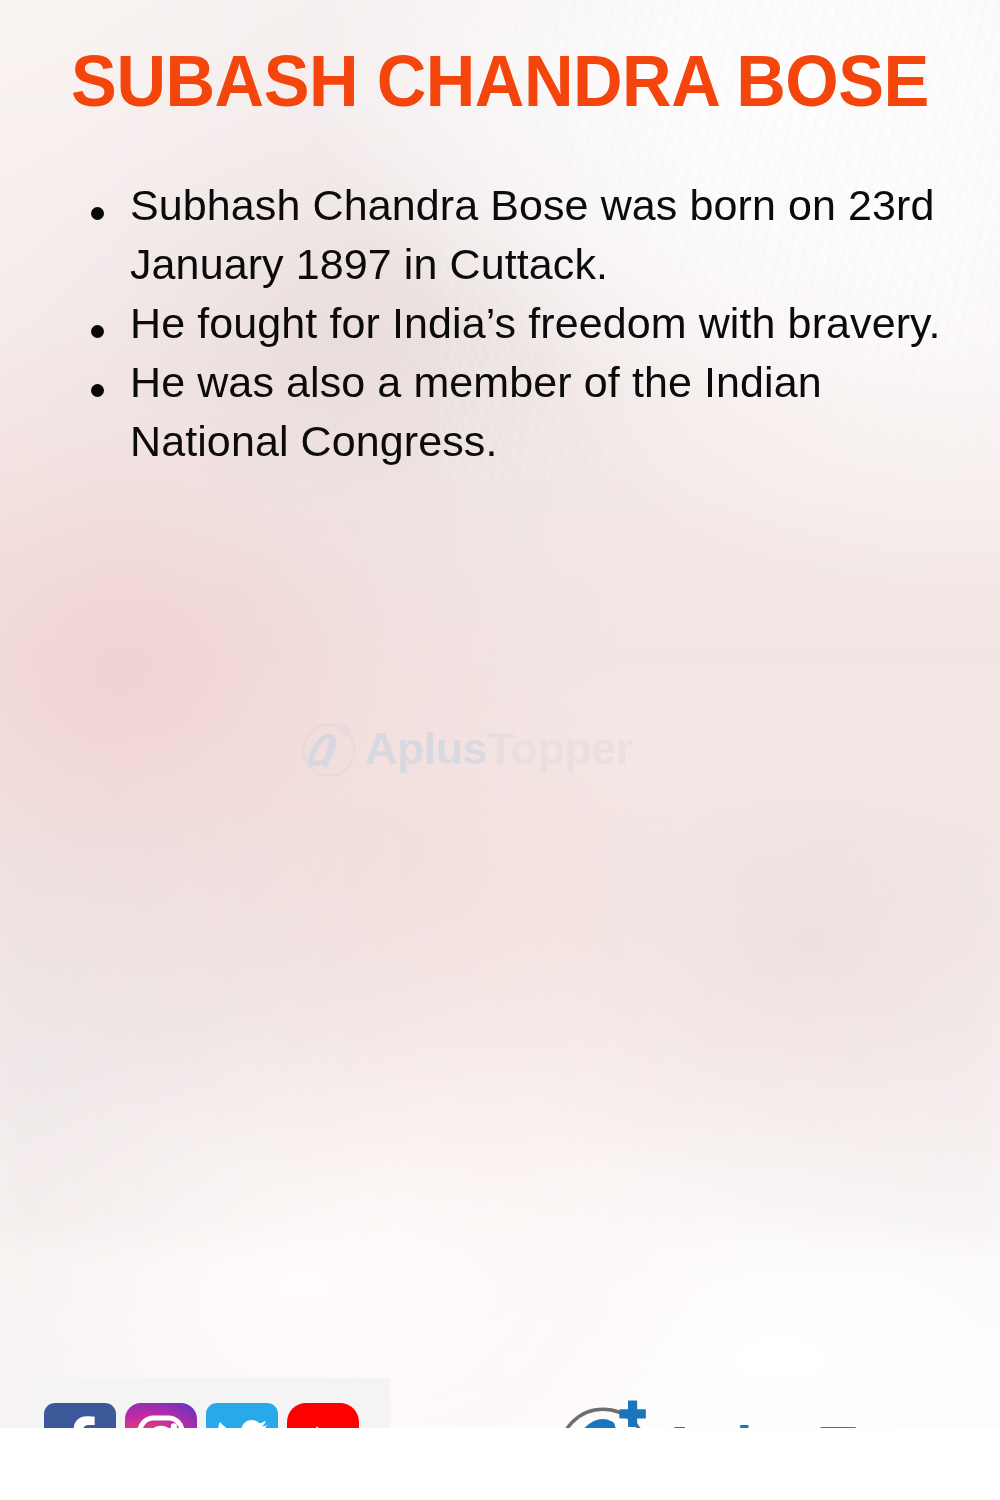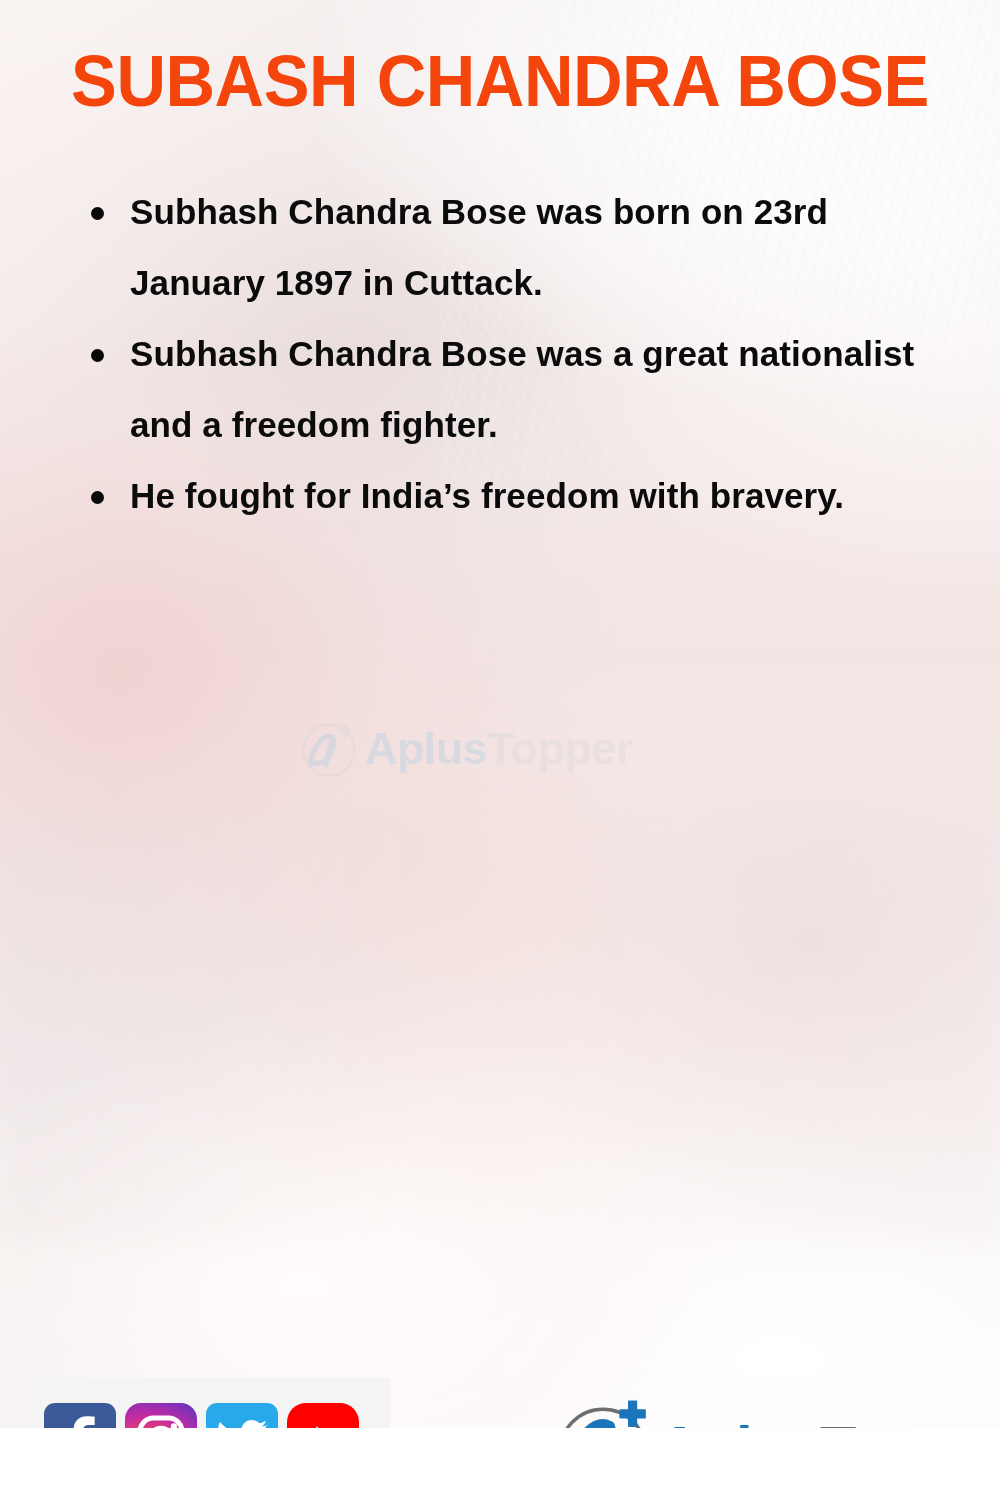--- a/index.html
+++ b/index.html
@@ -110,23 +110,23 @@
     margin: 0;
     padding: 0;
     list-style: none;
     color: #0b0b0b;
   }
   .bullets li {
     position: relative;
     padding-left: 48px;
     margin: 0 0 0 0;
     font-family: "Liberation Sans Narrow", "Liberation Sans", sans-serif;
-    font-weight: 700;
-    font-size: 35px;
-    line-height: 71px;
+    font-weight: 400;
+    font-size: 43px;
+    line-height: 59px;
     letter-spacing: 0.1px;
   }
   .bullets li::before {
     content: "";
     position: absolute;
     left: 9px;
     top: 31px;
     width: 13px;
     height: 13px;
     border-radius: 50%;
@@ -208,22 +208,22 @@
         <rect x="73" y="7" width="8" height="22" fill="#d9d9d9"></rect>
       </svg>
     </div>
     <div class="wm-text">
       <span class="wm-a">Aplus</span><span class="wm-t">Topper</span>
     </div>
   </div>
 
   <ul class="bullets">
     <li>Subhash Chandra Bose was born on 23rd January 1897 in Cuttack.</li>
-    <li>Subhash Chandra Bose was a great nationalist and a freedom fighter.</li>
     <li>He fought for India’s freedom with bravery.</li>
+    <li>He was also a member of the Indian National Congress.</li>
   </ul>
 
   <div class="social-box">
 
     <div class="sicon fb">
       <svg viewBox="0 0 48 48" width="72" height="72" aria-hidden="true">
         <path fill="#ffffff" d="M30.2 14.6h3.6V9.2c-0.6-0.1-2.8-0.3-5.3-0.3 -5.2 0-8.8 3.3-8.8 9.3v4.4h-5.3v6.1h5.3V44h6.5V28.7h5.1l0.8-6.1h-5.9v-3.8C26.2 16.1 26.7 14.6 30.2 14.6z"></path>
       </svg>
     </div>
 

